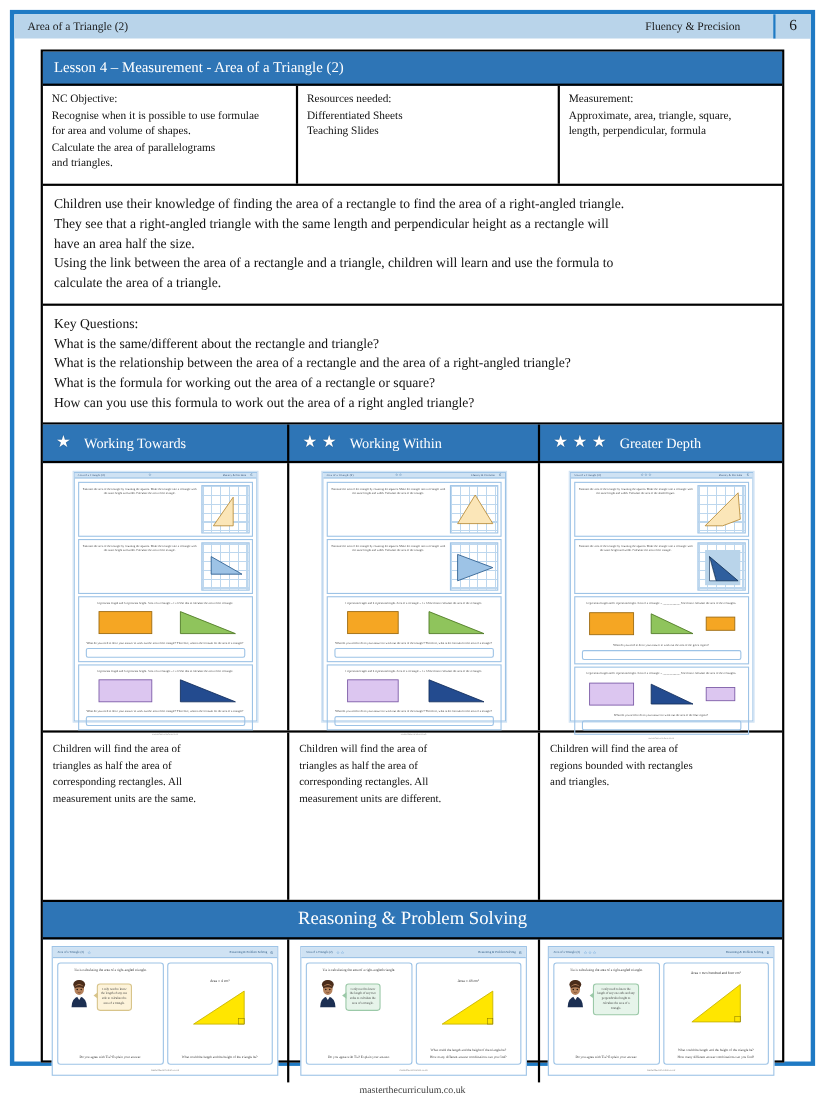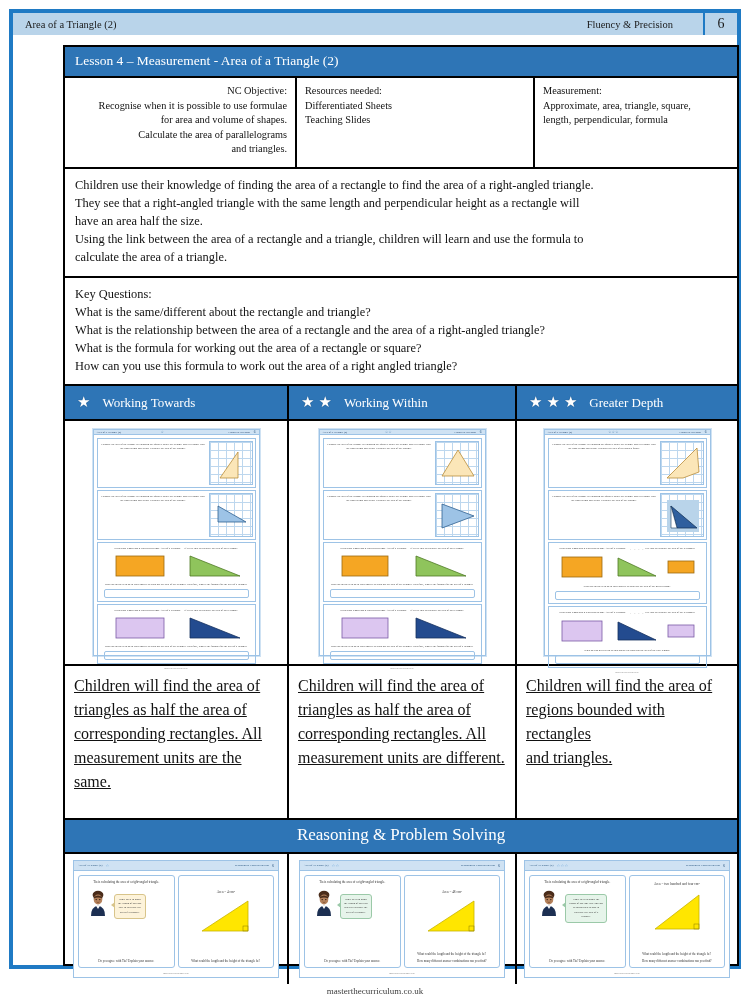--- a/index.html
+++ b/index.html
@@ -39,35 +39,34 @@
     background: #b9d4ea;
   }
 
   
   .sheet {
     position: absolute;
     left: 37px; top: 45px;
     width: 676px; height: 921px;
     border: 2px solid #000000;
     background: #ffffff;
-    margin-left: 26px;
   }
 
   .lesson-title {
     background: #2e75b6;
     color: #ffffff;
     font-size: 13.5px;
     padding: 6px 10px 7px 10px;
     border-bottom: 2px solid #000;
   }
 
   
   .info-row { display: flex; border-bottom: 2px solid #000; }
   .info-cell { padding: 6px 8px 10px 8px; font-size: 10.3px; line-height: 1.42; color: #111; }
-  .info-cell.c1 { width: 232px; border-right: 2px solid #000; min-height: 88px; text-align: right; }
+  .info-cell.c1 { width: 232px; border-right: 2px solid #000; min-height: 88px; }
   .info-cell.c2 { width: 238px; border-right: 2px solid #000; }
   .info-cell.c3 { flex: 1; }
   .info-cell p { white-space: pre-line; }
 
   
   .para-row {
     border-bottom: 2px solid #000;
     padding: 7px 10px 9px 10px;
     font-size: 12.4px;
     line-height: 1.46;
@@ -152,21 +151,21 @@
     border: 1px solid #9dc3e6;
     position: relative;
     margin-left: 2px;
   }
   .grid-box svg { position: absolute; left: 0; top: 0; }
 
   .shapes-row { display: flex; align-items: center; justify-content: space-around; padding: 1px 2px; }
 
   
   .desc-row { display: flex; border-bottom: 2px solid #000; }
-  .desc-cell { padding: 8px 9px 10px 9px; font-size: 16px; line-height: 1.5; color: #111; white-space: pre-line; text-decoration: underline; }
+  .desc-cell { padding: 8px 9px 10px 9px; font-size: 10px; line-height: 1.5; color: #111; white-space: pre-line; }
   .desc-cell.d1 { width: 224px; border-right: 2px solid #000; min-height: 152px; }
   .desc-cell.d2 { width: 228px; border-right: 2px solid #000; }
   .desc-cell.d3 { flex: 1; }
 
   
   .reason-banner {
     background: #2e75b6;
     color: #fff;
     text-align: center;
     font-size: 17px;

